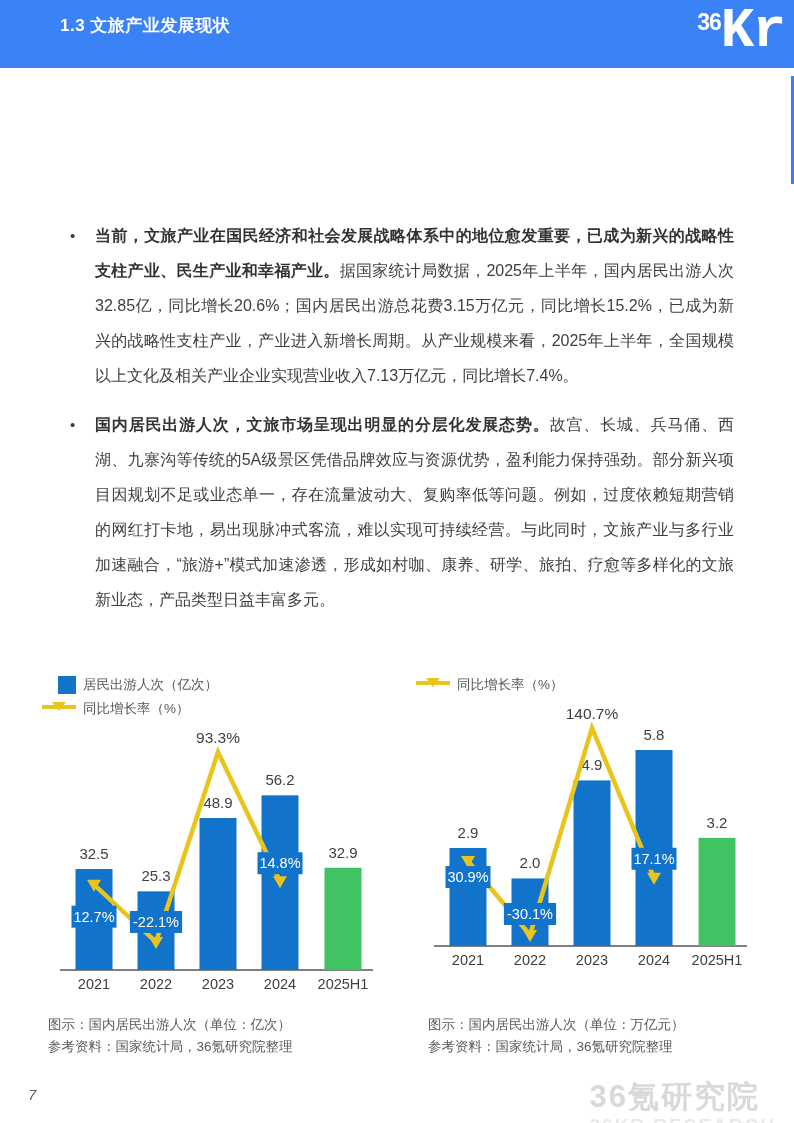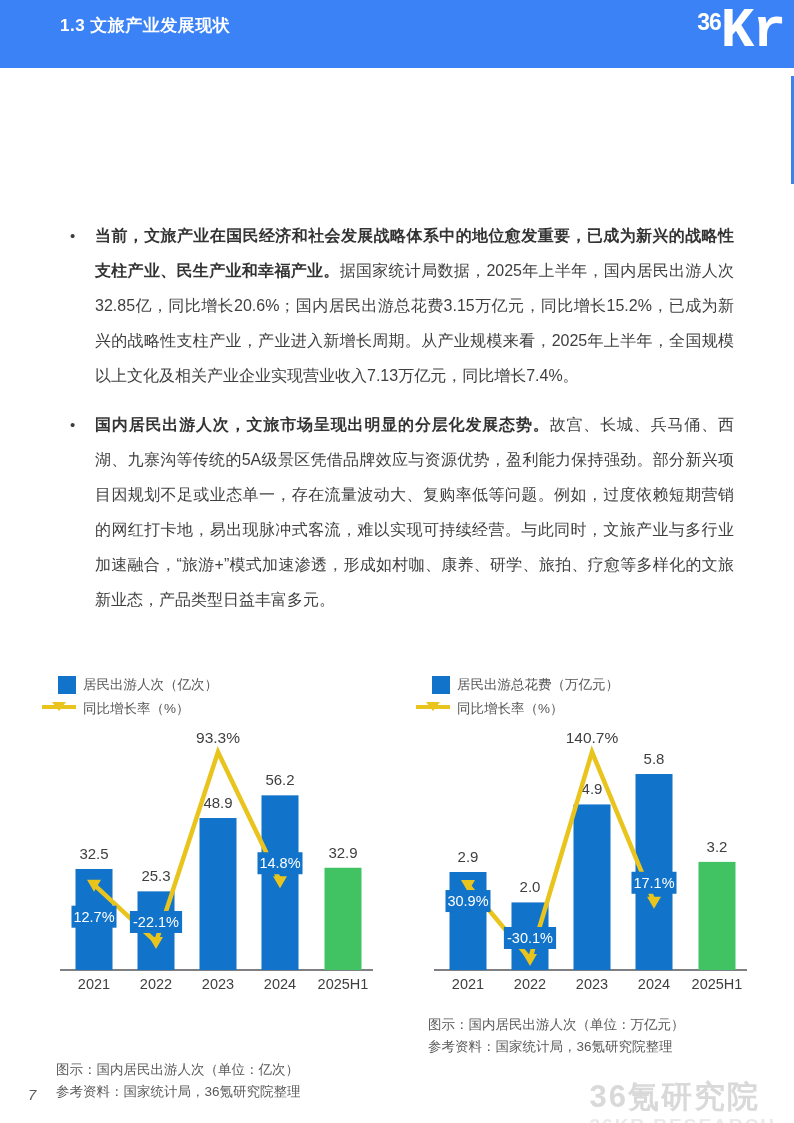--- a/index.html
+++ b/index.html
@@ -42,21 +42,21 @@
     width:0;height:0;border-left:7px solid transparent;border-right:7px solid transparent;border-top:9px solid #E9C41D;}
   .legend-label{font-size:13.5px;color:#555555;}
   .chart-svg{display:block;margin-top:3px;}
   .chart-svg text{font-family:"Liberation Sans","DejaVu Sans",sans-serif;}
   .bar-label{font-size:15px;fill:#3F3F3F;}
   .cat-label{font-size:14.5px;fill:#3F3F3F;}
   .peak-label{font-size:15.5px;fill:#3F3F3F;}
   .badge-label{font-size:14.5px;fill:#ffffff;}
   
   .caption{position:absolute;top:1014px;font-size:13.5px;line-height:22px;color:#595959;}
-  .cap-left{left:56px;margin-top:45px;}
+  .cap-left{left:48px;}
   .cap-right{left:428px;}
   
   .page-number{position:absolute;left:28px;top:1086px;font-size:15px;font-style:italic;color:#595959;}
   .watermark{position:absolute;right:18px;top:1080px;text-align:left;pointer-events:none;}
   .wm1{font-size:31px;font-weight:800;color:#D9D9D9;letter-spacing:2px;line-height:34px;}
   .wm2{font-size:19px;font-weight:800;color:#E9E9E9;letter-spacing:2px;line-height:24px;}
 </style>
 </head>
 <body>
 
@@ -132,26 +132,20 @@
         <text x="178" y="16.0282" text-anchor="middle" class="peak-label">93.3%</text>
         <rect x="217.5" y="125.23919999999998" width="45" height="22" fill="#1173C9"></rect>
         <text x="240" y="141.23919999999998" text-anchor="middle" class="badge-label">14.8%</text>
       </svg>
   </figure>
 
   <figure class="chart-fig fig-right">
     <div class="legend">
       <div class="legend-row">
         <span class="sw-box">
-            <span class="sw-bar" style="background: rgb(17, 115, 201);"></span>
-          </span>
-        <span class="legend-label">居民出游总花费（万亿元）</span>
-      </div>
-      <div class="legend-row">
-        <span class="sw-box">
             <span class="sw-line">
               <span class="ln" style="background: rgb(233, 196, 29);"></span>
               <span class="tri" style="border-top-color: rgb(233, 196, 29);"></span>
             </span>
           </span>
         <span class="legend-label">同比增长率（%）</span>
       </div>
     </div>
     <svg class="chart-svg" id="chart-svg-1" width="350" height="270" viewBox="0 0 350 270">
         <line x1="20" y1="243" x2="333" y2="243" stroke="#55565A" stroke-width="1.6"></line>

